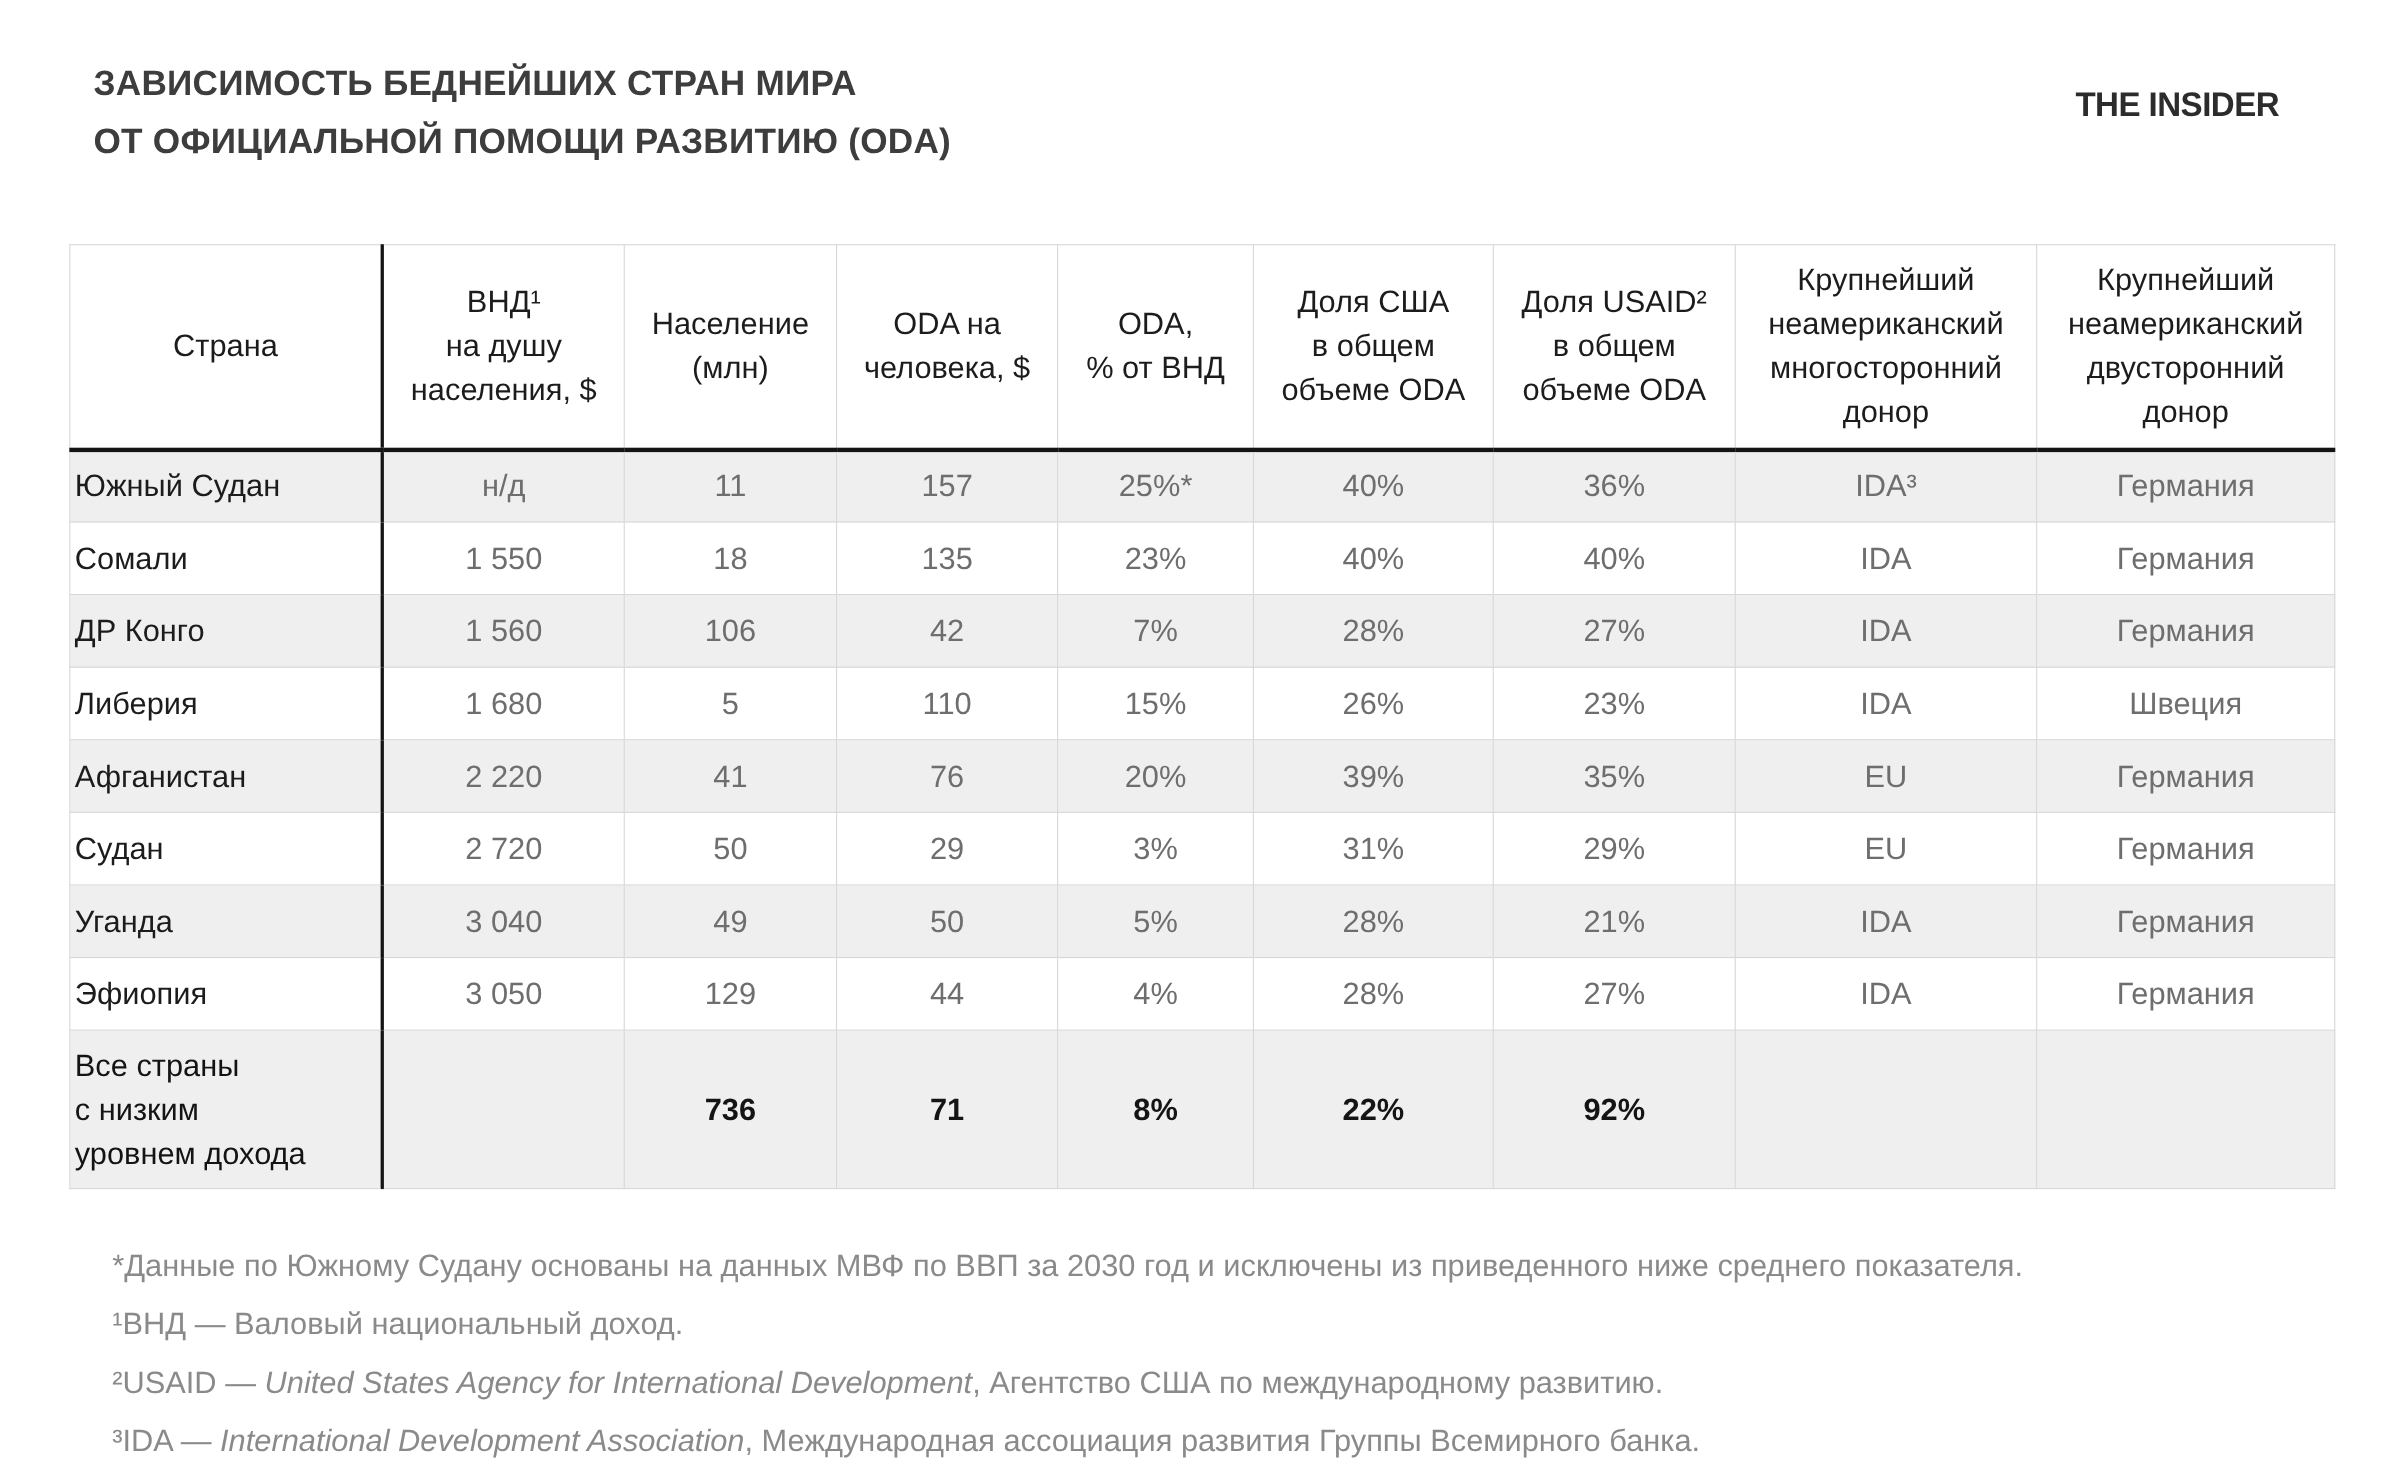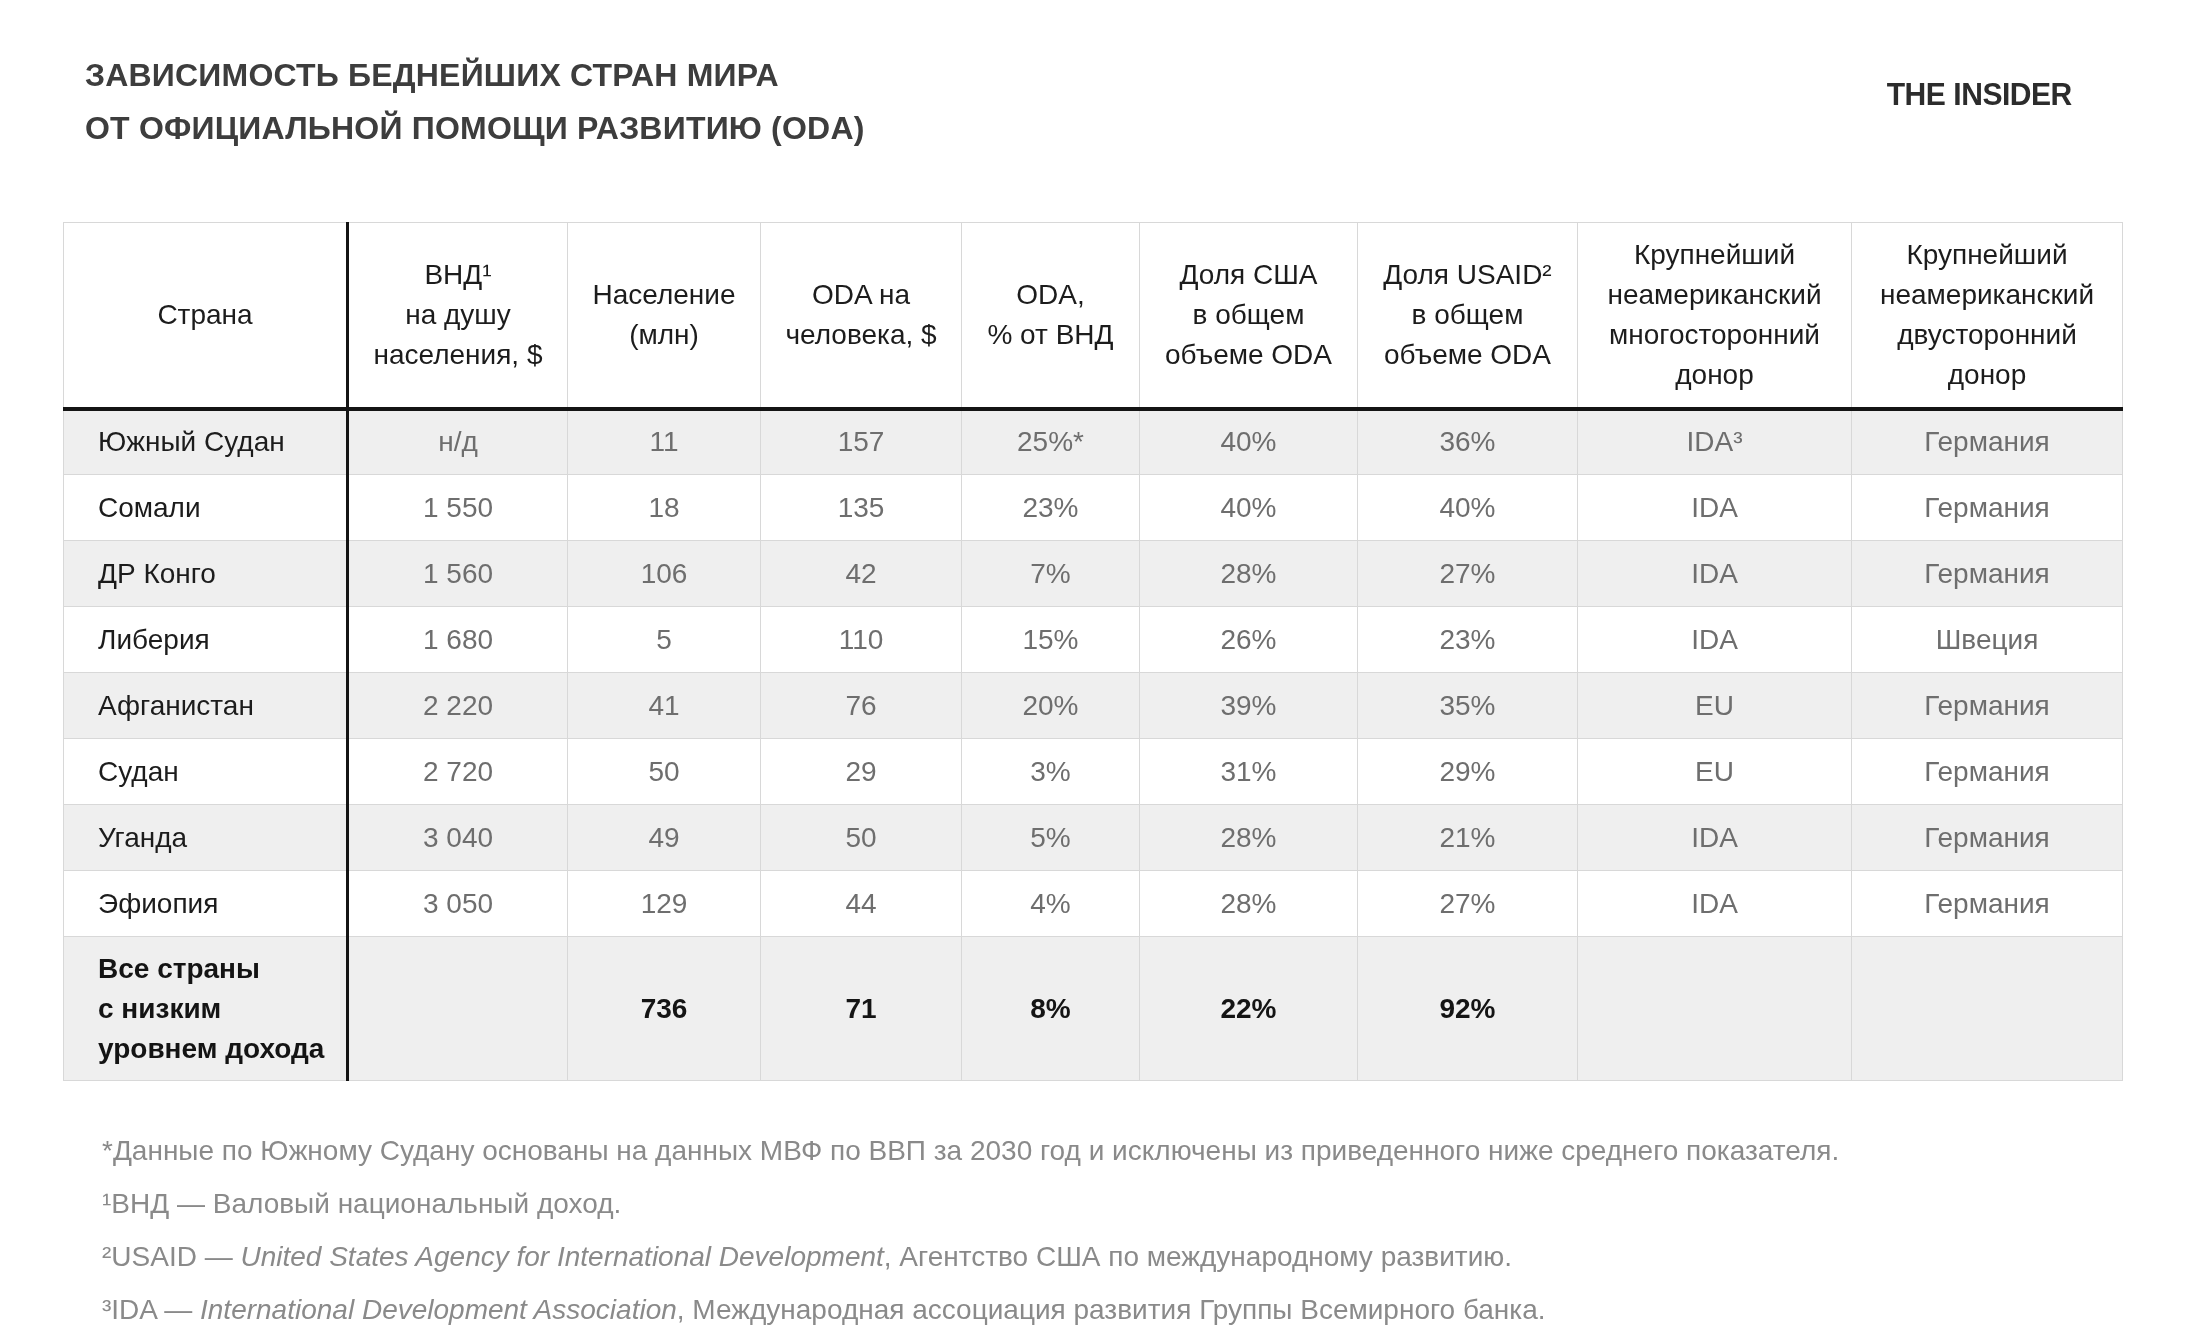--- a/index.html
+++ b/index.html
@@ -32,26 +32,26 @@
     color: #1c1c1c; text-align: center; vertical-align: middle;
     white-space: pre-line; border-bottom: 4px solid #141414;
     background: #ffffff;
   }
   tbody td {
     height: 66px; font-size: 28px; color: #6e6e6e;
     text-align: center; vertical-align: middle;
   }
   th.country-col, td.country { border-right: 3px solid #141414; text-align: center; }
   td.country {
-    text-align: left; padding-left: 34px; color: #1c1c1c;
+    text-align: left; padding-left: 4px; color: #1c1c1c;
     line-height: 40px; white-space: pre-line;
   }
   tr.stripe td { background: #efefef; }
   tr.totals td { height: 144px; font-weight: bold; color: #141414; }
-  tr.totals td.country { font-weight: bold; }
+  tr.totals td.country { font-weight: normal; }
   .footnotes {
     position: absolute; left: 102px; top: 1124px;
     font-size: 28px; line-height: 53px; color: #8a8a8a;
   }
   .footnotes .it { font-style: italic; }
 </style>
 </head>
 <body>
 
 <div class="title">

